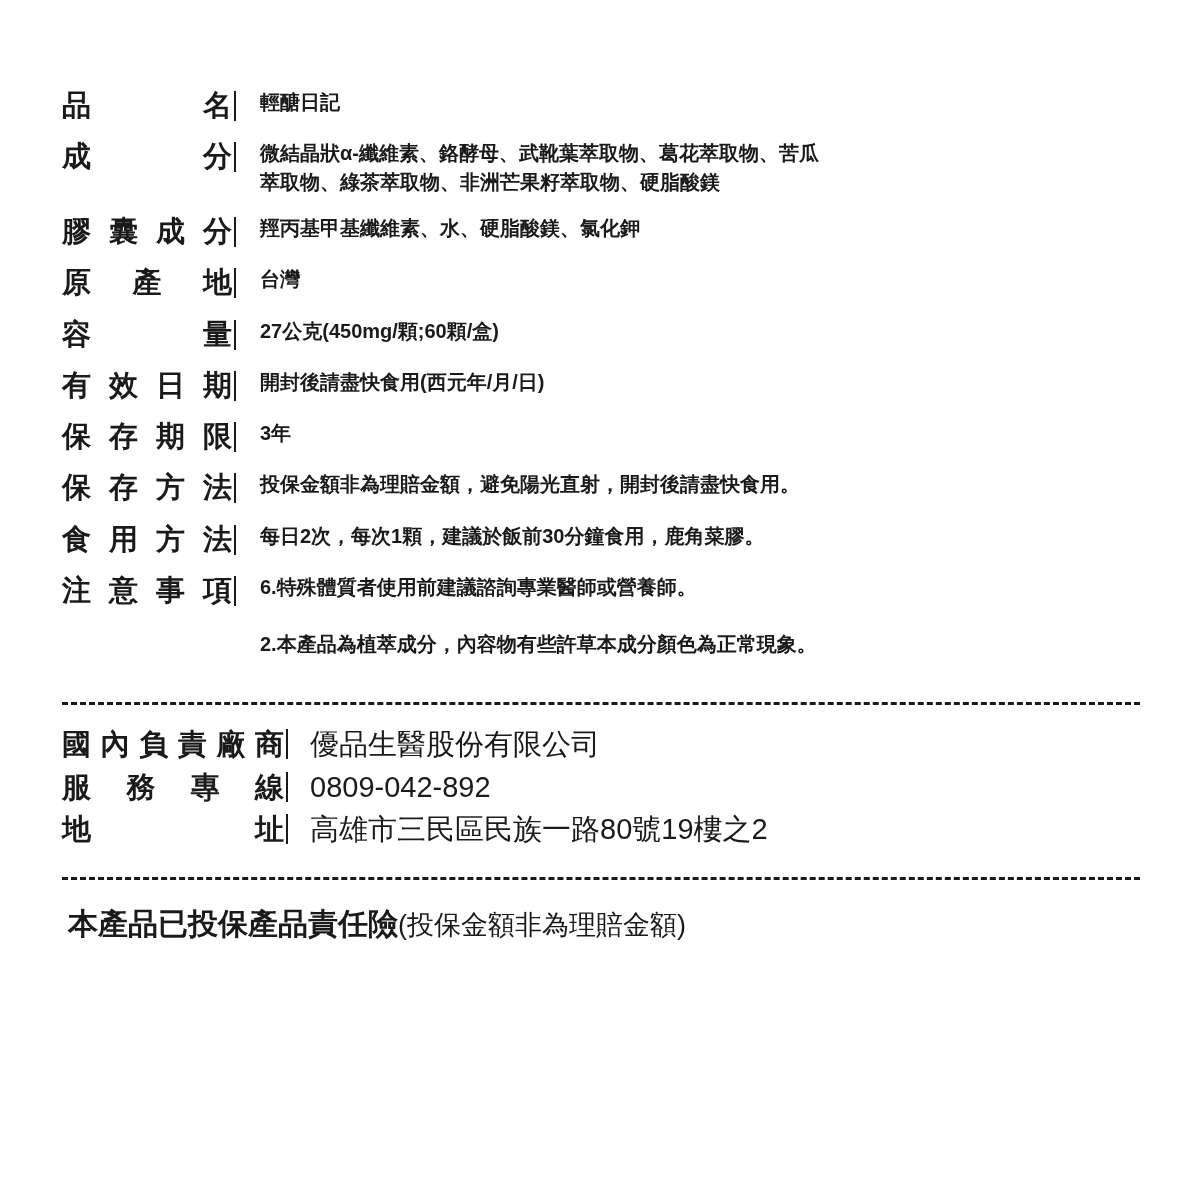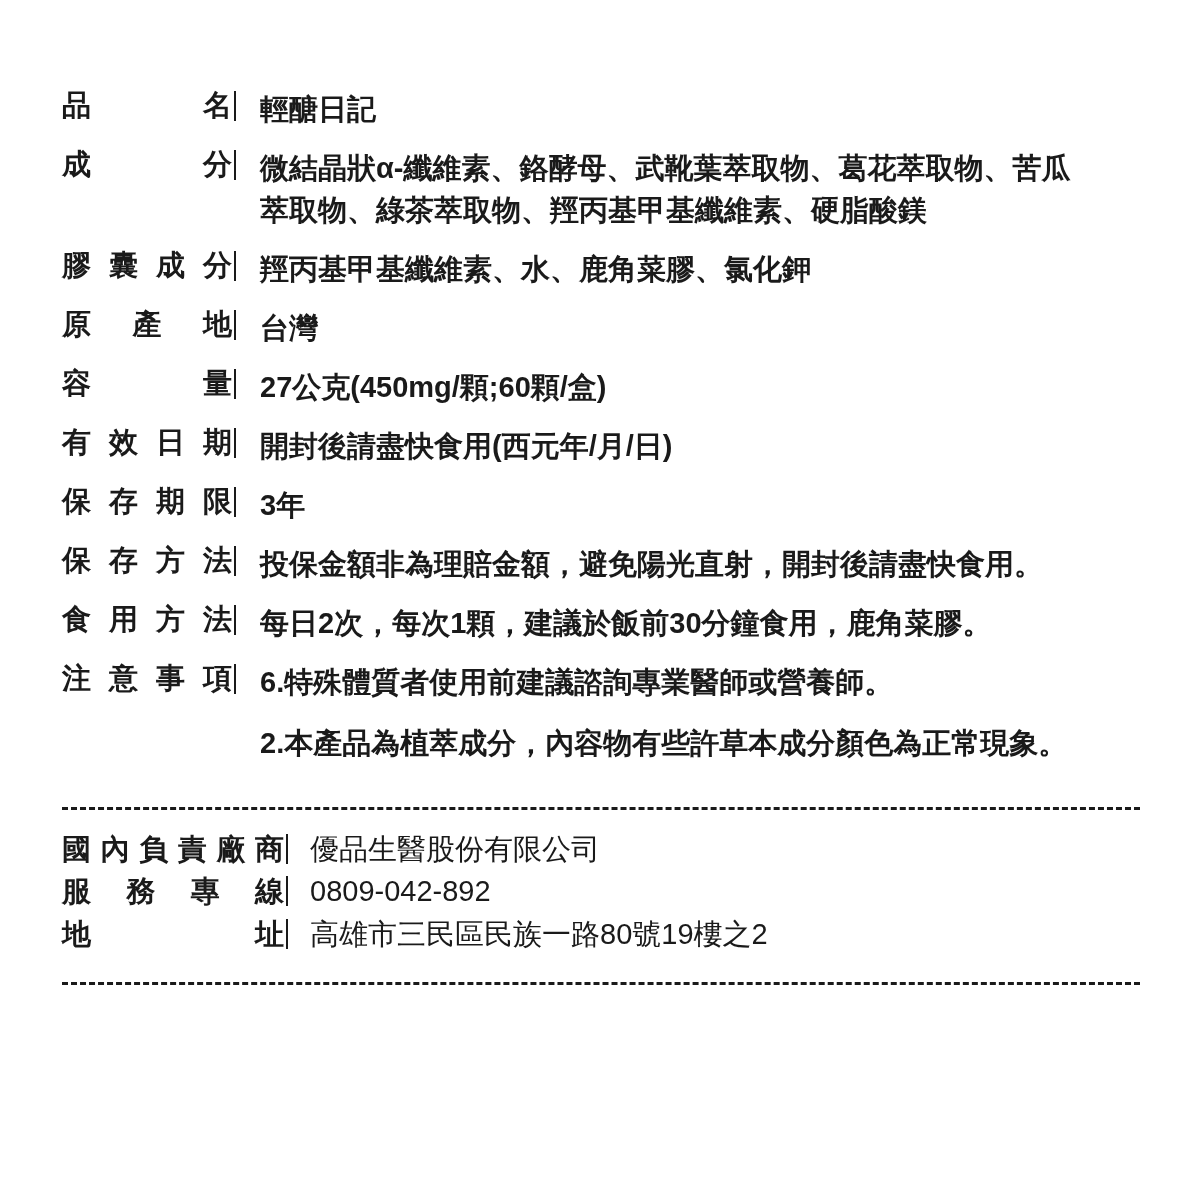--- a/index.html
+++ b/index.html
@@ -50,21 +50,21 @@
     padding: 0 0 17px 0;
   }
   .sep-bar {
     width: 2px;
     height: 30px;
     background: #1a1a1a;
     margin-top: 3px;
   }
   .value-cell {
     padding: 0 0 17px 10px;
-    font-size: 29px;
+    font-size: 20px;
     line-height: 1.45;
     font-weight: bold;
     letter-spacing: 0;
   }
   .value-line { display: block; }
 
   
   .divider {
     border: 0;
     border-top: 3px dashed #1a1a1a;
@@ -143,38 +143,38 @@
           <div class="label-inner">
               <span>成</span>
               <span>分</span>
             </div>
         </td>
         <td class="sep-cell">
             <div class="sep-bar"></div>
           </td>
         <td class="value-cell">
           <span class="value-line">微結晶狀α-纖維素、鉻酵母、武靴葉萃取物、葛花萃取物、苦瓜</span>
-          <span class="value-line">萃取物、綠茶萃取物、羥丙基甲基纖維素、硬脂酸鎂</span>
+          <span class="value-line">萃取物、綠茶萃取物、非洲芒果籽萃取物、硬脂酸鎂</span>
         </td>
       </tr>
 
       <tr>
         <td class="label-cell">
           <div class="label-inner">
               <span>膠</span>
               <span>囊</span>
               <span>成</span>
               <span>分</span>
             </div>
         </td>
         <td class="sep-cell">
             <div class="sep-bar"></div>
           </td>
         <td class="value-cell">
-          <span class="value-line">羥丙基甲基纖維素、水、鹿角菜膠、氯化鉀</span>
+          <span class="value-line">羥丙基甲基纖維素、水、硬脂酸鎂、氯化鉀</span>
         </td>
       </tr>
 
       <tr>
         <td class="label-cell">
           <div class="label-inner">
               <span>原</span>
               <span>產</span>
               <span>地</span>
             </div>
@@ -277,21 +277,21 @@
               <span>意</span>
               <span>事</span>
               <span>項</span>
             </div>
         </td>
         <td class="sep-cell">
             <div class="sep-bar"></div>
           </td>
         <td class="value-cell">
           <span class="value-line">6.特殊體質者使用前建議諮詢專業醫師或營養師。</span>
-          <span class="value-line" style="margin-top:18px;">2.本產品為植萃成分，內容物有些許草本成分顏色為正常現象。</span>
+          <span class="value-line" style="margin-top:28px;">2.本產品為植萃成分，內容物有些許草本成分顏色為正常現象。</span>
         </td>
       </tr>
 
     </tbody>
   </table>
 
   <hr class="divider">
 
   <table class="company-table">
     <tbody>
@@ -339,14 +339,17 @@
             <div class="c-sep-bar"></div>
           </td>
         <td class="c-value">高雄市三民區民族一路80號19樓之2</td>
       </tr>
 
     </tbody>
   </table>
 
   <hr class="divider second">
 
+  <div class="footer">
+    <b>本產品已投保產品責任險</b><span class="small">(投保金額非為理賠金額)</span>
+  </div>
 
 </div>
 
 </body></html>

